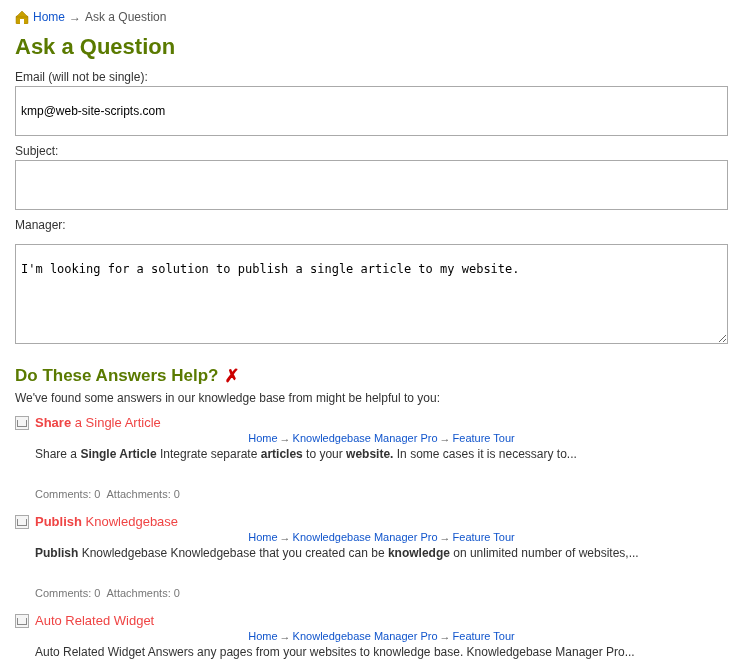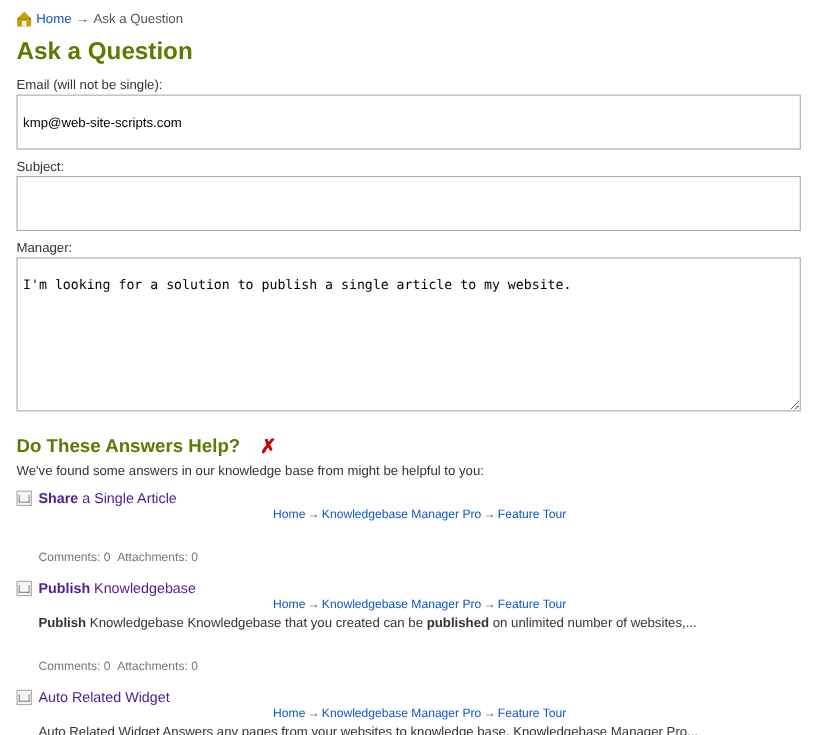--- a/index.html
+++ b/index.html
@@ -40,36 +40,37 @@
       width: 100%;
       border: 1px solid #aaa;
       padding: 17px 5px;
       font-size: 12px;
       font-family: Arial, sans-serif;
       margin-bottom: 8px;
       outline: none;
     }
     textarea.form-input {
       resize: vertical;
-      height: 140px;
+      height: 100px;
       font-family: monospace;
       font-size: 12px;
+      margin-top: 10px;
     }
 
     
     .answers-section {
       margin-top: 10px;
     }
     .answers-title {
       font-size: 17px;
       font-weight: bold;
       color: #5a7a00;
       display: flex;
       align-items: center;
-      gap: 18px;
+      gap: 6px;
       margin-bottom: 4px;
     }
     .answers-title .x-icon {
       color: #c00;
       font-size: 18px;
       font-weight: bold;
     }
     .answers-desc {
       font-size: 12px;
       color: #333;
@@ -101,21 +102,21 @@
       border: 1px solid #888;
       border-top: none;
       display: block;
     }
     .result-content { flex: 1; }
     .result-title {
       font-size: 13px;
       margin-bottom: 2px;
     }
     .result-title a {
-      color: #4c1d95;
+      color: #ef4444;
     }
     .result-breadcrumb {
       font-size: 11px;
       color: #555;
       margin-bottom: 3px;
       text-align: center;
     }
     .result-breadcrumb a { color: #15c; font-size: 11px; }
     .result-breadcrumb .arrow { color: #555; margin: 0 2px; }
     .result-desc {
@@ -186,35 +187,38 @@
 
   <div class="result-item">
     <div class="result-item-icon"></div>
     <div class="result-content">
       <div class="result-title">
         <a href="#"><span class="bold">Share</span> a Single Article</a>
       </div>
       <div class="result-breadcrumb">
         <a href="#">Home</a><span class="arrow">→</span><a href="#">Knowledgebase Manager Pro</a><span class="arrow">→</span><a href="#">Feature Tour</a>
       </div>
+      <div class="result-desc">
+        Share a <span class="bold">Single Article</span> Integrate separate <span class="bold">articles</span> to your <span class="bold">website.</span> In some cases it is necessary to...
+      </div>
       <div class="result-meta">Comments: 0&nbsp;&nbsp;Attachments: 0</div>
     </div>
   </div>
 
   <div class="result-item">
     <div class="result-item-icon"></div>
     <div class="result-content">
       <div class="result-title">
         <a href="#"><span class="bold">Publish</span> Knowledgebase</a>
       </div>
       <div class="result-breadcrumb">
         <a href="#">Home</a><span class="arrow">→</span><a href="#">Knowledgebase Manager Pro</a><span class="arrow">→</span><a href="#">Feature Tour</a>
       </div>
       <div class="result-desc">
-        <span class="bold">Publish</span> Knowledgebase Knowledgebase that you created can be <span class="bold">published</span> on unlimited number of websites,...
+        <span class="bold">Publish</span> Knowledgebase Knowledgebase that you created can be <span class="bold">knowledge</span> on unlimited number of websites,...
       </div>
       <div class="result-meta">Comments: 0&nbsp;&nbsp;Attachments: 0</div>
     </div>
   </div>
 
   <div class="result-item">
     <div class="result-item-icon"></div>
     <div class="result-content">
       <div class="result-title">
         <a href="#">Auto Related Widget</a>

